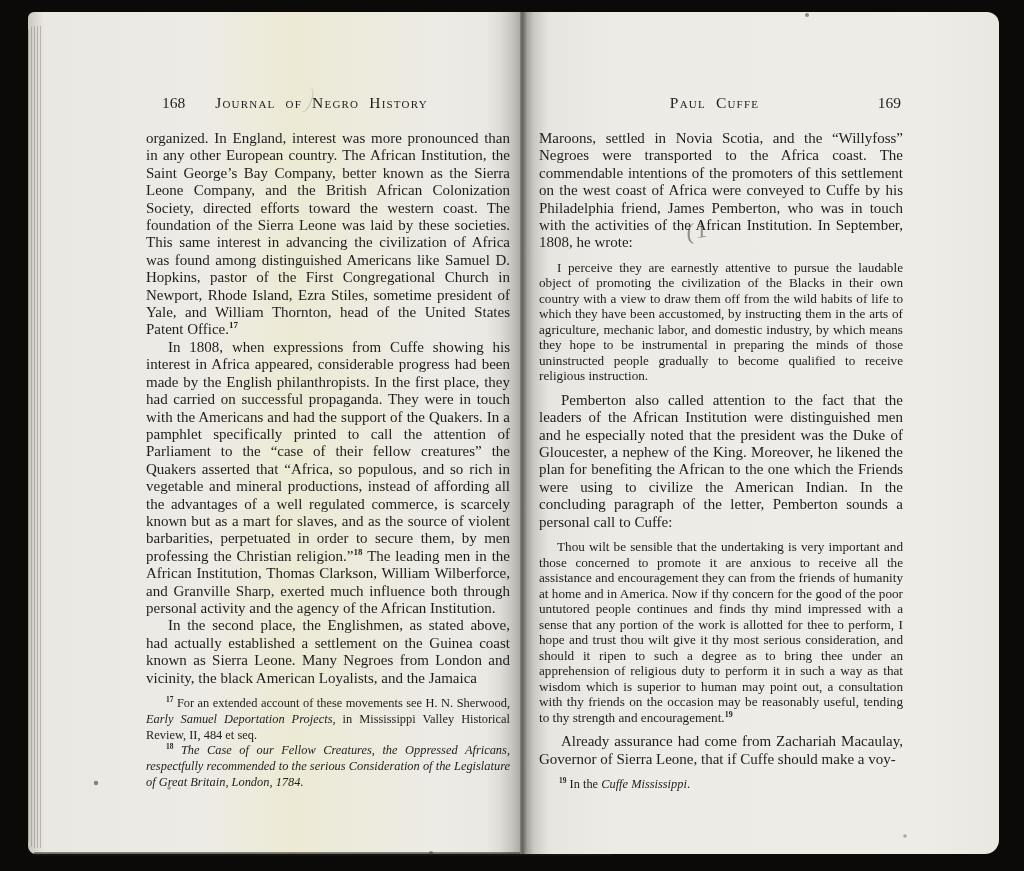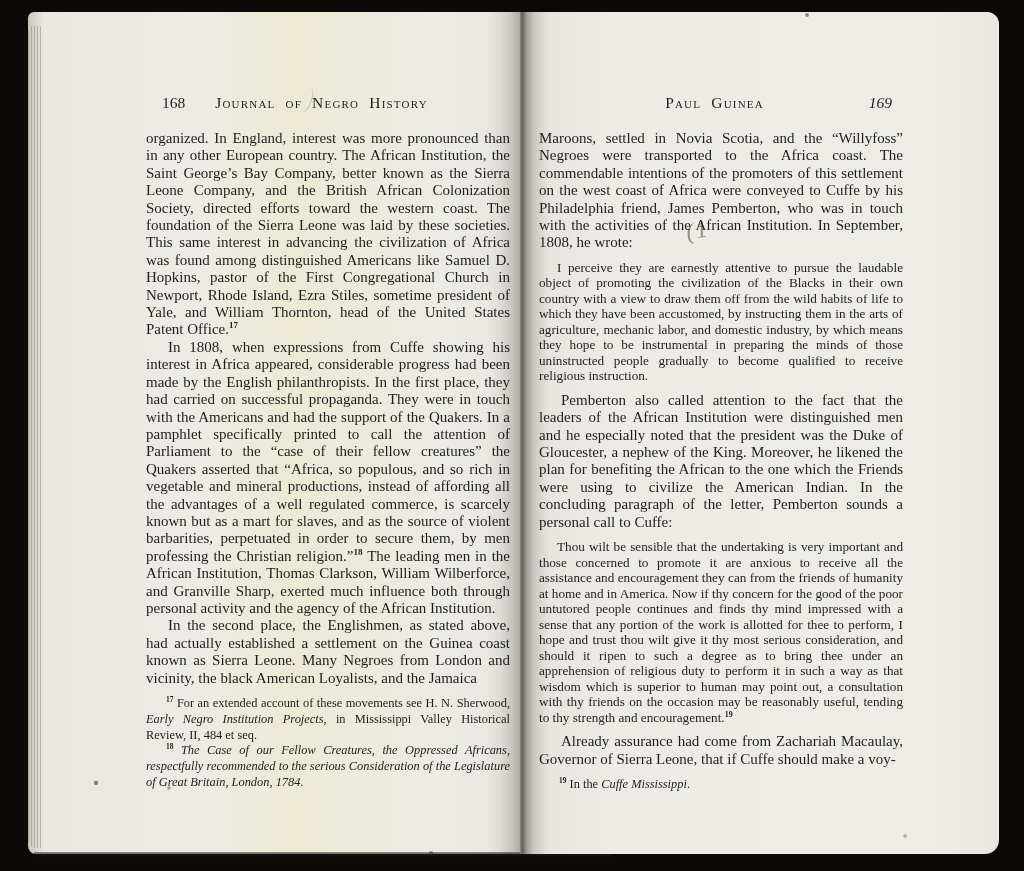--- a/index.html
+++ b/index.html
@@ -92,21 +92,21 @@
   .head-title {
     position: absolute;
     left: 0; right: 13px;
     text-align: center;
     font-variant-caps: small-caps;
     letter-spacing: 1.2px;
     word-spacing: 5px;
   }
   .folio { position: absolute; top: 0; }
   .folio.left  { left: 16px; }
-  .folio.right { right: 11px; font-style: italic; }
+  .folio.right { right: 2px; }
 
   .body-text p, .footnotes p { text-align: justify; }
   p.para { color: var(--ink-color); }
   p.body { font-size: 15px; line-height: 17.4px; }
   p.body.indent { text-indent: 22px; }
   p.quote {
     font-size: 13.2px; line-height: 15.5px;
     margin: 8px 0 8px 0;
   }
   p.quote.indent { text-indent: 18px; }
@@ -168,31 +168,31 @@
       <div class="running-head">
         <span class="folio left">168</span>
         <span class="head-title">Journal of Negro History</span>
       </div>
       <div class="body-text">
           <p class="para body"><span>organized.  In England, interest was more pronounced than in any other European country.  The African Institution, the Saint George’s Bay Company, better known as the Sierra Leone Company, and the British African Colonization Society, directed efforts toward the western coast. The foundation of the Sierra Leone was laid by these societies.  This same interest in advancing the civilization of Africa was found among distinguished Americans like Samuel D. Hopkins, pastor of the First Congregational Church in Newport, Rhode Island, Ezra Stiles, sometime president of Yale, and William Thornton, head of the United States Patent Office.</span><span class="sup">17</span></p>
           <p class="para body indent"><span>In 1808, when expressions from Cuffe showing his interest in Africa appeared, considerable progress had been made by the English philanthropists.  In the first place, they had carried on successful propaganda.  They were in touch with the Americans and had the support of the Quakers.  In a pamphlet specifically printed to call the attention of Parliament to the “case of their fellow creatures” the Quakers asserted that “Africa, so populous, and so rich in vegetable and mineral productions, instead of affording all the advantages of a well regulated commerce, is scarcely known but as a mart for slaves, and as the source of violent barbarities, perpetuated in order to secure them, by men professing the Christian religion.”</span><span class="sup">18</span><span> The leading men in the African Institution, Thomas Clarkson, William Wilberforce, and Granville Sharp, exerted much influence both through personal activity and the agency of the African Institution.</span></p>
           <p class="para body indent"><span>In the second place, the Englishmen, as stated above, had actually established a settlement on the Guinea coast known as Sierra Leone.  Many Negroes from London and vicinity, the black American Loyalists, and the Jamaica</span></p>
         </div>
       <div class="footnotes">
-          <p class="para footnote"><span class="sup">17</span><span> For an extended account of these movements see H. N. Sherwood, </span><span class="it">Early Negro Institution Projects</span><span>, in Mississippi Valley Historical Review, II, 484 et seq.</span></p>
+          <p class="para footnote"><span class="sup">17</span><span> For an extended account of these movements see H. N. Sherwood, </span><span class="it">Early Samuel Deportation Projects</span><span>, in Mississippi Valley Historical Review, II, 484 et seq.</span></p>
           <p class="para footnote"><span class="sup">18</span><span> </span><span class="it">The Case of our Fellow Creatures, the Oppressed Africans, respectfully recommended to the serious Consideration of the Legislature of Great Britain, London, 1784.</span></p>
         </div>
     </div>
   </div>
 
   <div class="page page-right">
     <span class="pencil-mark">(1</span>
     <div class="text-col">
       <div class="running-head">
-        <span class="head-title">Paul Guinea</span>
+        <span class="head-title">Paul Cuffe</span>
         <span class="folio right">169</span>
       </div>
       <div class="body-text">
           <p class="para body"><span>Maroons, settled in Novia Scotia, and the “Willyfoss” Negroes were transported to the Africa coast.  The commendable intentions of the promoters of this settlement on the west coast of Africa were conveyed to Cuffe by his Philadelphia friend, James Pemberton, who was in touch with the activities of the African Institution.  In September, 1808, he wrote:</span></p>
           <p class="para quote indent"><span>I perceive they are earnestly attentive to pursue the laudable object of promoting the civilization of the Blacks in their own country with a view to draw them off from the wild habits of life to which they have been accustomed, by instructing them in the arts of agriculture, mechanic labor, and domestic industry, by which means they hope to be instrumental in preparing the minds of those uninstructed people gradually to become qualified to receive religious instruction.</span></p>
           <p class="para body indent"><span>Pemberton also called attention to the fact that the leaders of the African Institution were distinguished men and he especially noted that the president was the Duke of Gloucester, a nephew of the King.  Moreover, he likened the plan for benefiting the African to the one which the Friends were using to civilize the American Indian. In the concluding paragraph of the letter, Pemberton sounds a personal call to Cuffe:</span></p>
           <p class="para quote indent"><span>Thou wilt be sensible that the undertaking is very important and those concerned to promote it are anxious to receive all the assistance and encouragement they can from the friends of humanity at home and in America.  Now if thy concern for the good of the poor untutored people continues and finds thy mind impressed with a sense that any portion of the work is allotted for thee to perform, I hope and trust thou wilt give it thy most serious consideration, and should it ripen to such a degree as to bring thee under an apprehension of religious duty to perform it in such a way as that wisdom which is superior to human may point out, a consultation with thy friends on the occasion may be reasonably useful, tending to thy strength and encouragement.</span><span class="sup">19</span></p>
           <p class="para body indent"><span>Already assurance had come from Zachariah Macaulay, Governor of Sierra Leone, that if Cuffe should make a voy-</span></p>
         </div>
       <div class="footnotes">

